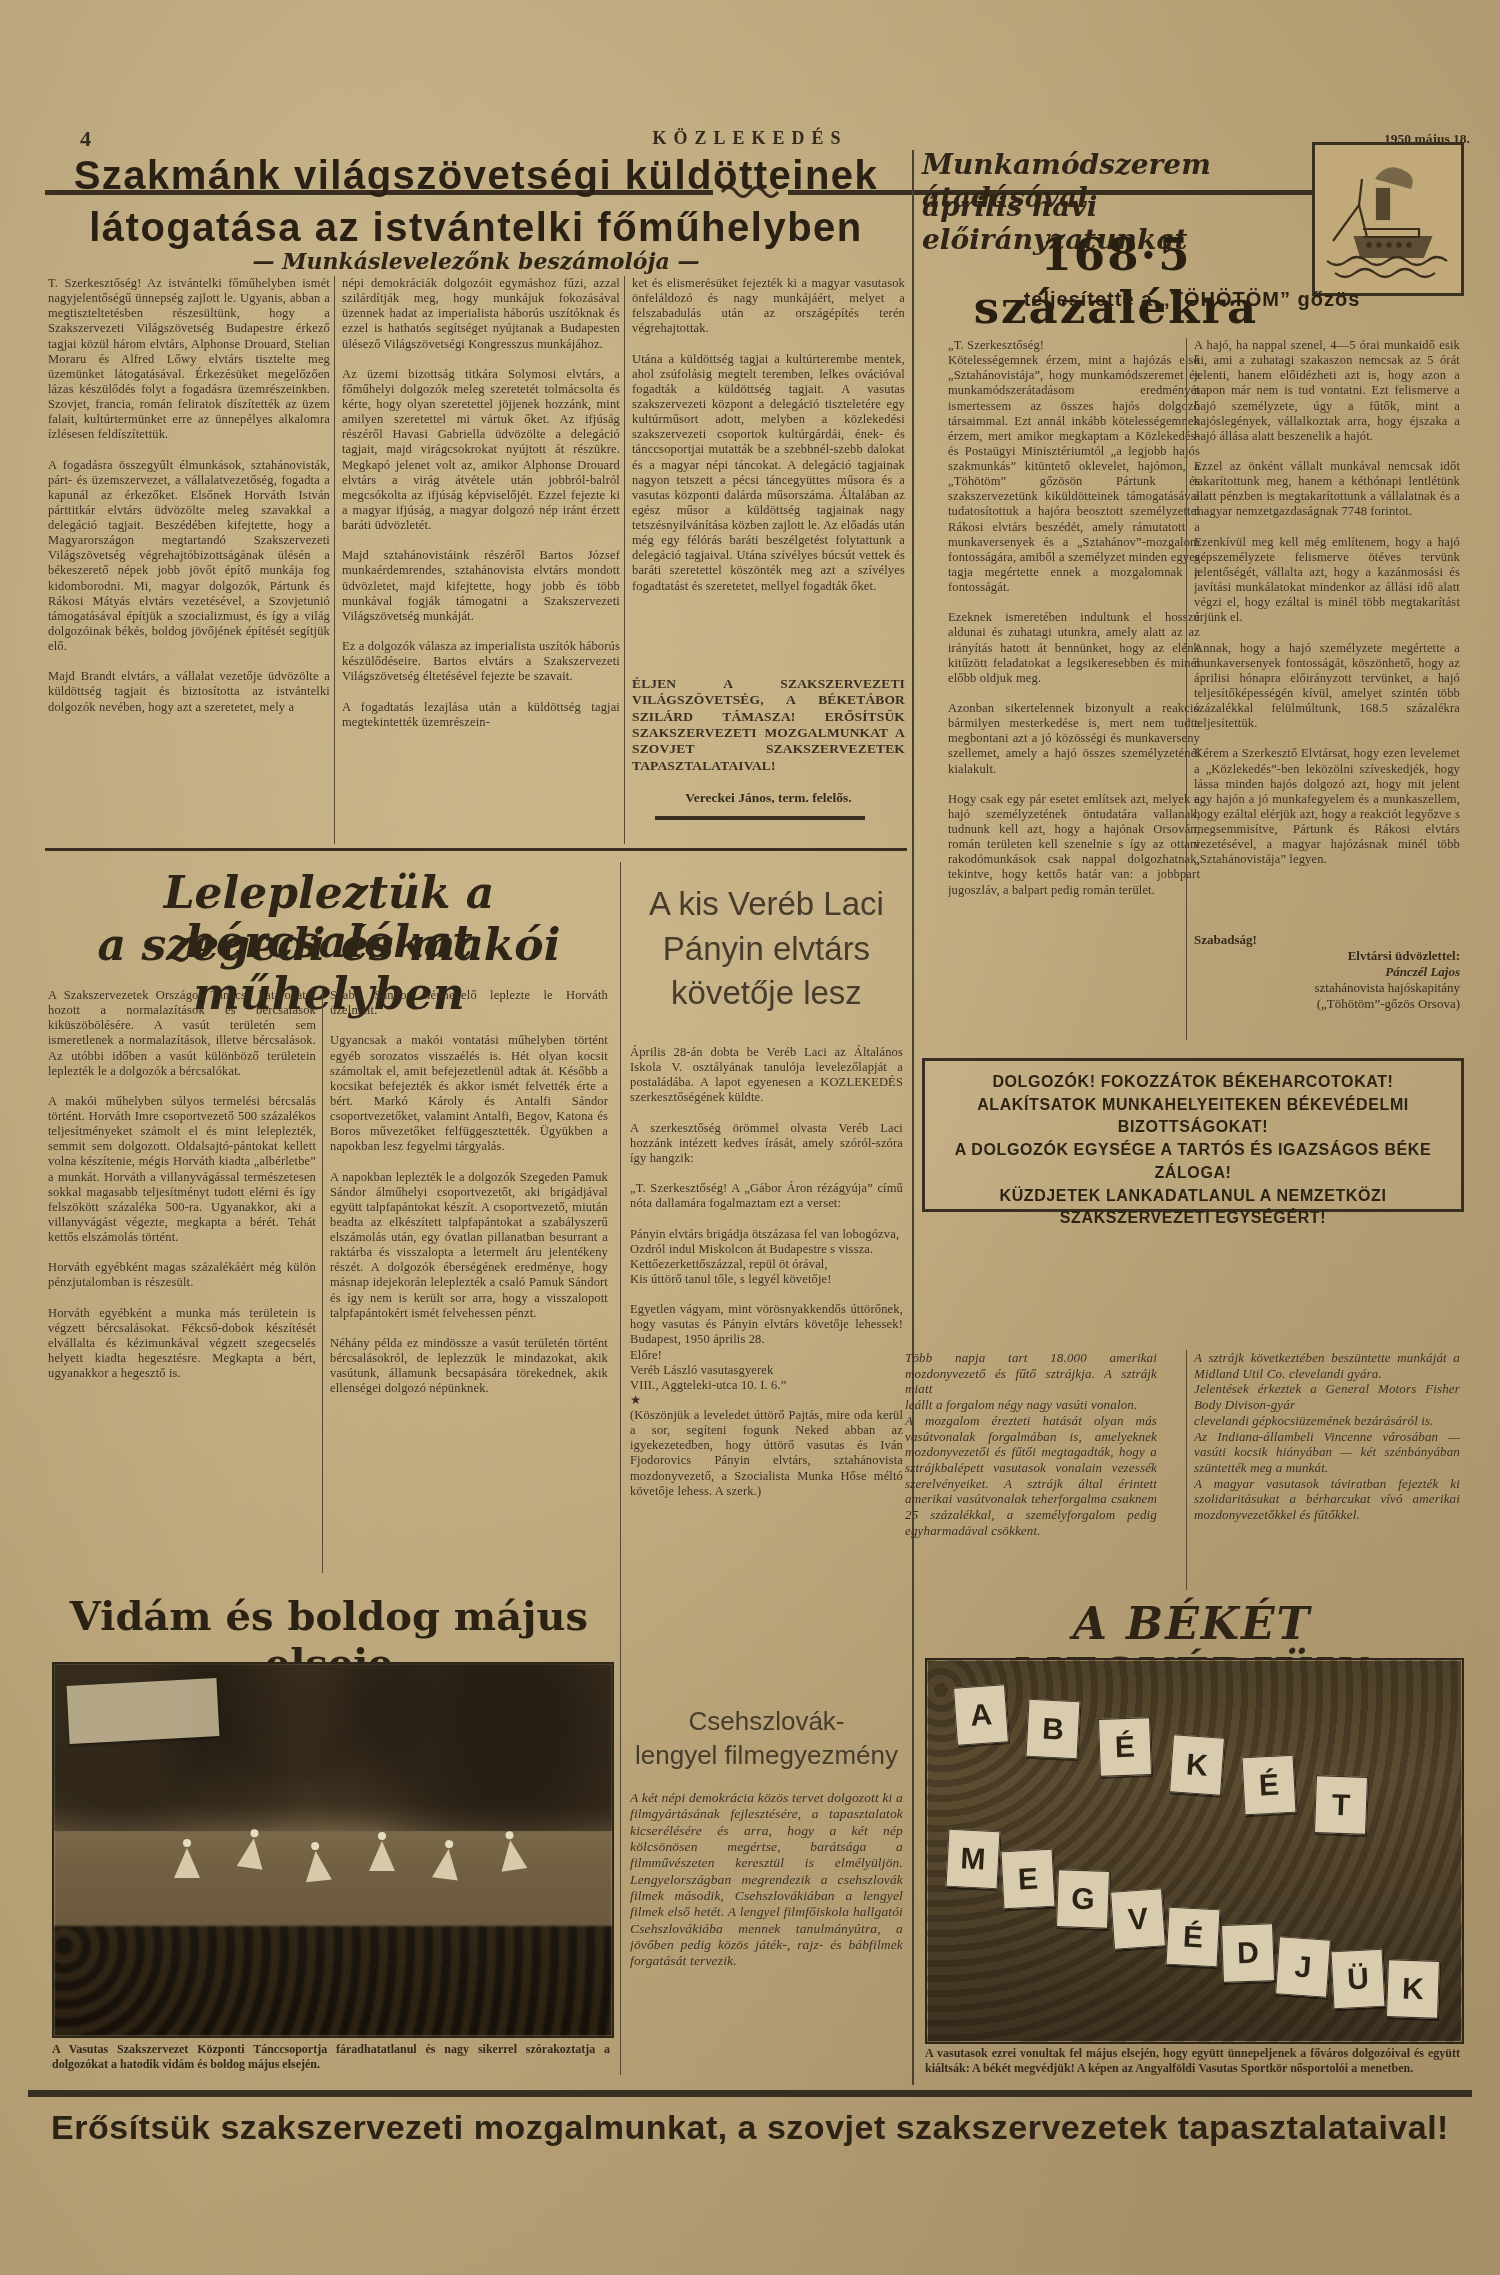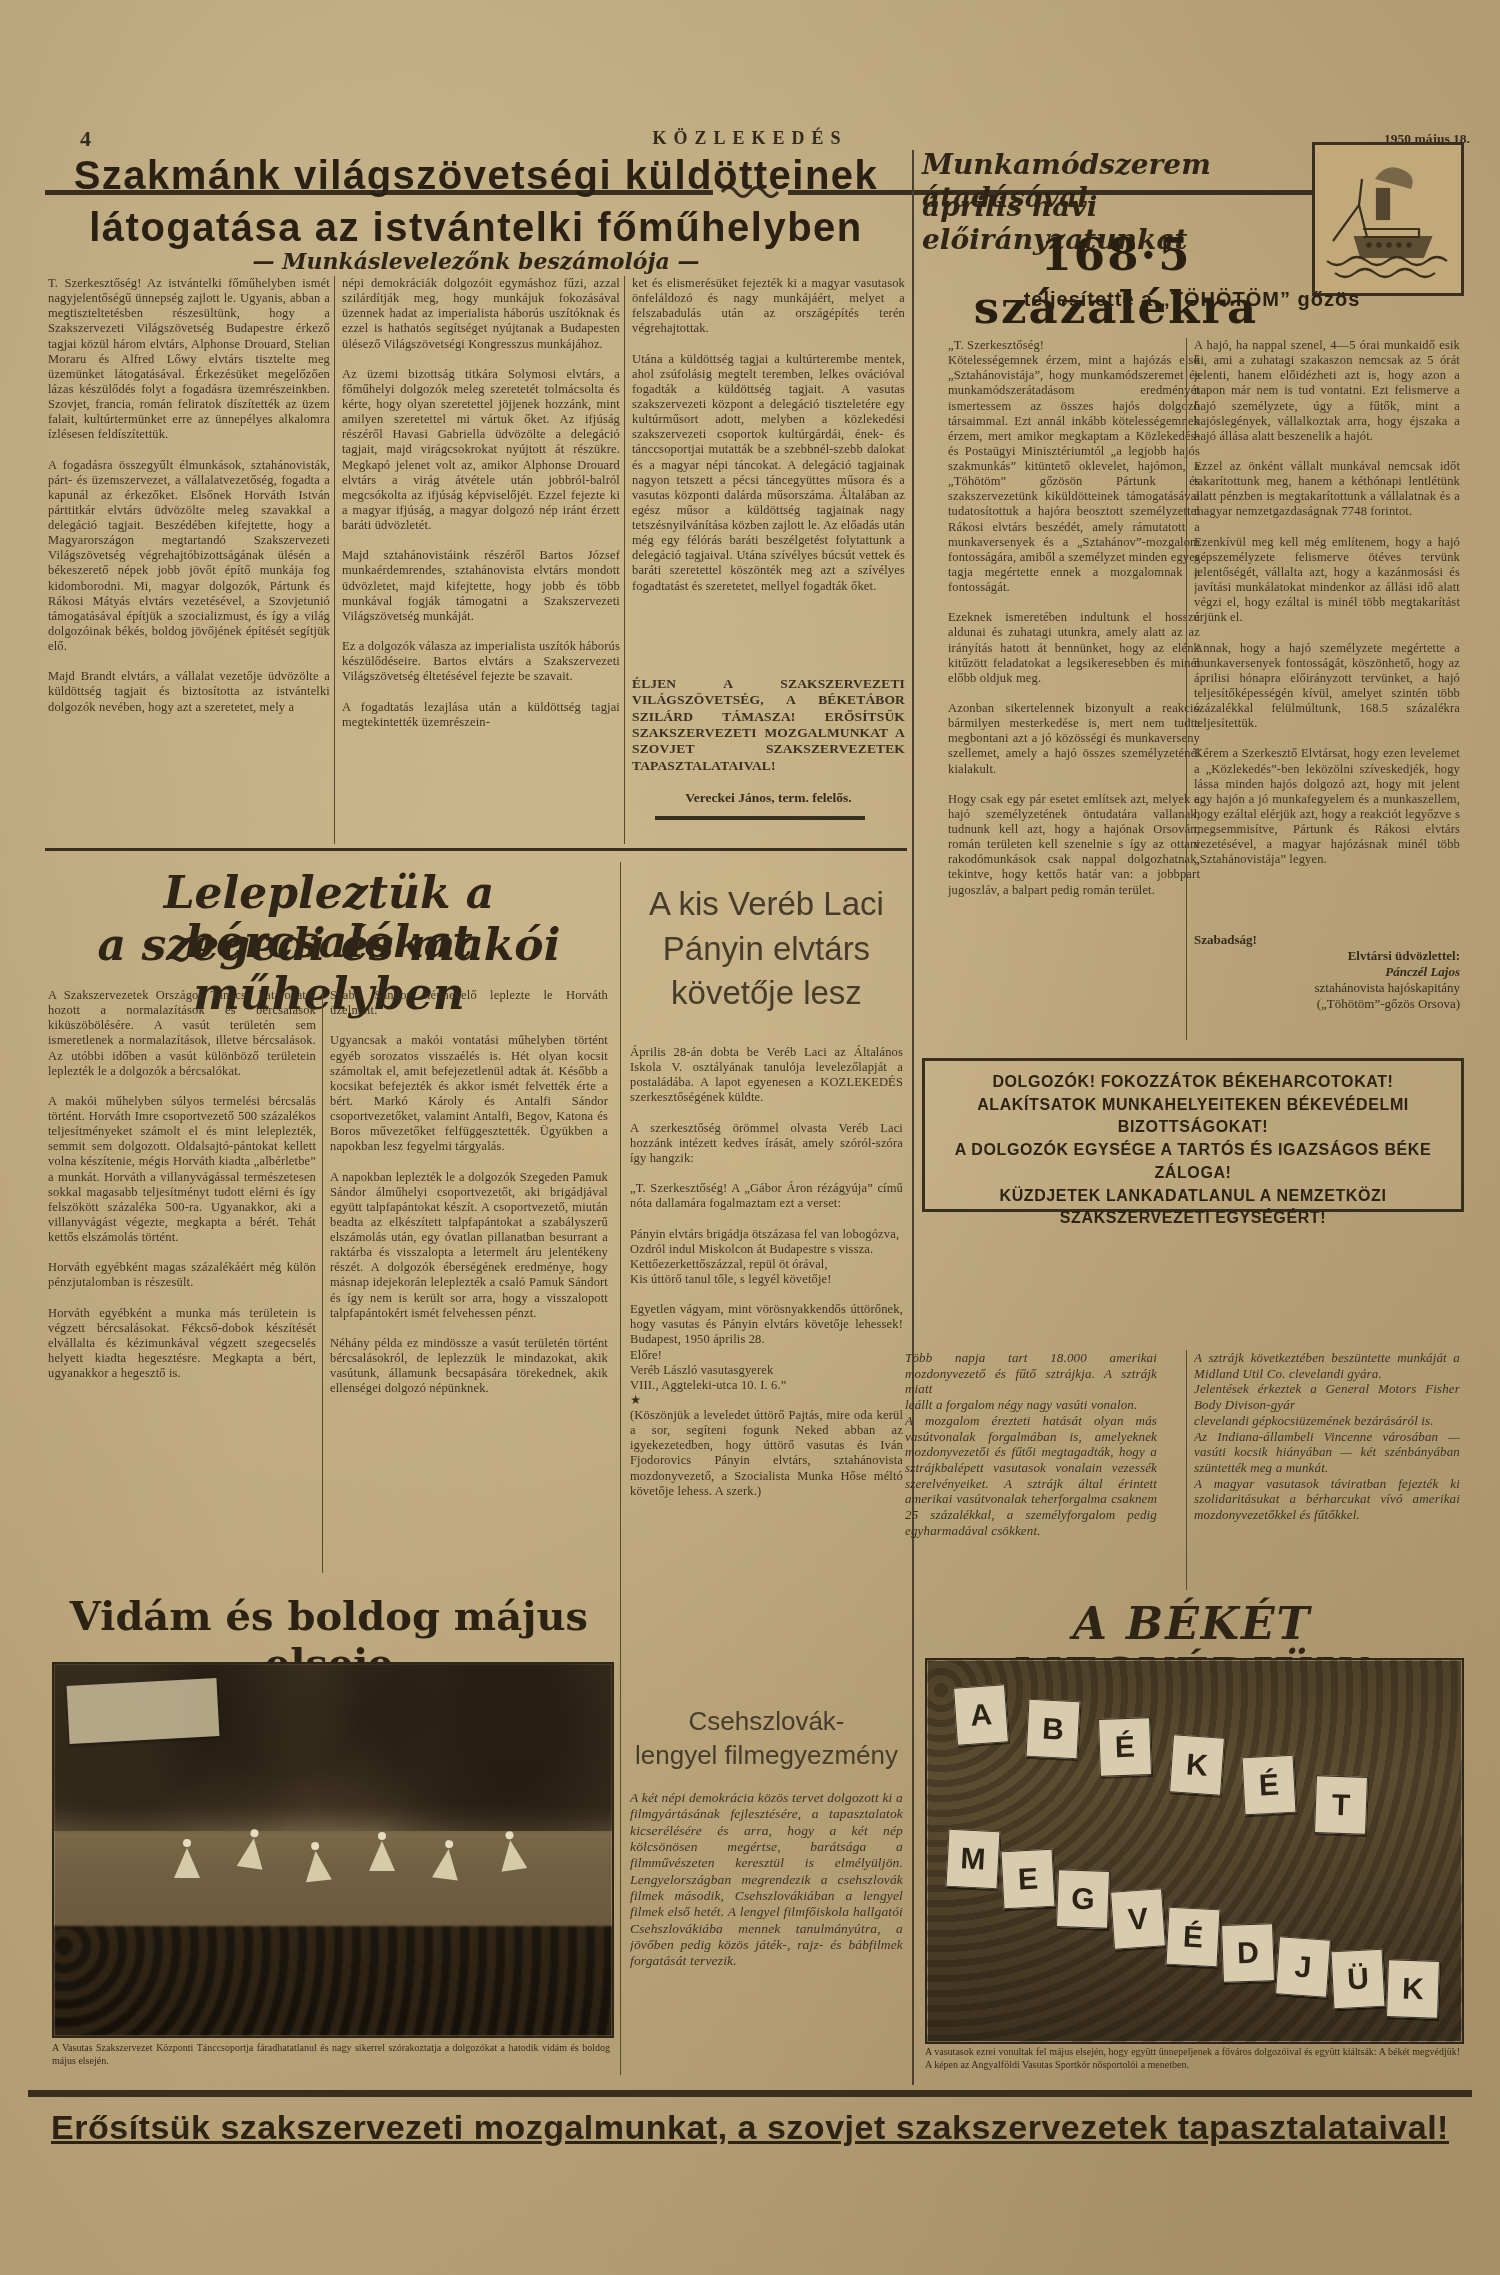--- a/index.html
+++ b/index.html
@@ -14,21 +14,21 @@
   .abs{position:absolute;}
   .rule-h{position:absolute;background:#382f20;}
   .rule-v{position:absolute;background:#4a4030;width:2px;}
   .hairline{background:#57492f;}
   .body-col{position:absolute;font-family:"Liberation Serif",serif;font-size:12.5px;line-height:1.21;
     text-align:justify;color:#3a3022;white-space:pre-line;overflow:hidden;letter-spacing:.15px;}
   .italic-col{font-style:italic;}
   .headline-sans{font-family:"Liberation Sans",sans-serif;font-weight:bold;color:#2a2114;text-align:center;}
   .headline-serif-italic{font-family:"DejaVu Serif",serif;font-style:italic;font-weight:bold;color:#2e2517;text-align:center;}
   .light-sans{font-family:"Liberation Sans",sans-serif;font-weight:400;color:#463c2c;text-align:center;}
-  .caption{position:absolute;font-size:10px;font-weight:normal;line-height:1.25;text-align:justify;color:#33291b;white-space:pre-line;}
+  .caption{position:absolute;font-size:12px;font-weight:bold;line-height:1.25;text-align:justify;color:#33291b;white-space:pre-line;}
   .sig{font-weight:bold;}
   .photo{position:absolute;border:2px solid #2e261a;box-shadow:0 0 0 1px #8d7c57 inset;overflow:hidden;}
   .card{position:absolute;width:50px;height:56px;background:#d8cbae;border:1px solid #3a3124;
     display:flex;align-items:center;justify-content:center;font-family:"Liberation Sans",sans-serif;
     font-weight:bold;font-size:30px;color:#2b2315;box-shadow:1px 2px 0 rgba(0,0,0,.45);}
   .dancer{position:absolute;width:26px;height:44px;}
   .dancer .head{position:absolute;top:0;left:9px;width:8px;height:8px;border-radius:50%;background:#e6dcc0;}
   .dancer .skirt{position:absolute;top:9px;left:0;width:0;height:0;border-left:13px solid transparent;border-right:13px solid transparent;border-top:0;border-bottom:30px solid #e2d6b6;opacity:.9;}
   .boxed{border:3px solid #382f20;}
 </style>
@@ -277,15 +277,15 @@
     <div class="card" style="left:405px;top:290px;transform:rotate(-3deg);">
         <span>Ü</span>
       </div>
     <div class="card" style="left:460px;top:300px;transform:rotate(2deg);">
         <span>K</span>
       </div>
   </div>
   <div class="caption" style="left:925px;top:2046px;width:535px;">A vasutasok ezrei vonultak fel május elsején, hogy együtt ünnepeljenek a főváros dolgozóival és együtt kiáltsák: A békét megvédjük! A képen az Angyalföldi Vasutas Sportkör nősportolói a menetben.</div>
 
   <div class="rule-h" style="left:28px;top:2090px;width:1444px;height:7px;"></div>
-  <div class="abs headline-sans" style="left:0;top:2108px;width:1500px;font-size:34px;letter-spacing:.5px;color:#2c2315;text-decoration:underline;">Erősítsük szakszervezeti mozgalmunkat, a szovjet szakszervezetek tapasztalataival!</div>
+  <div class="abs headline-sans" style="left:0;top:2108px;width:1500px;font-size:34px;letter-spacing:.5px;color:#2c2315;">Erősítsük szakszervezeti mozgalmunkat, a szovjet szakszervezetek tapasztalataival!</div>
 
 </div>
 
 </body></html>

